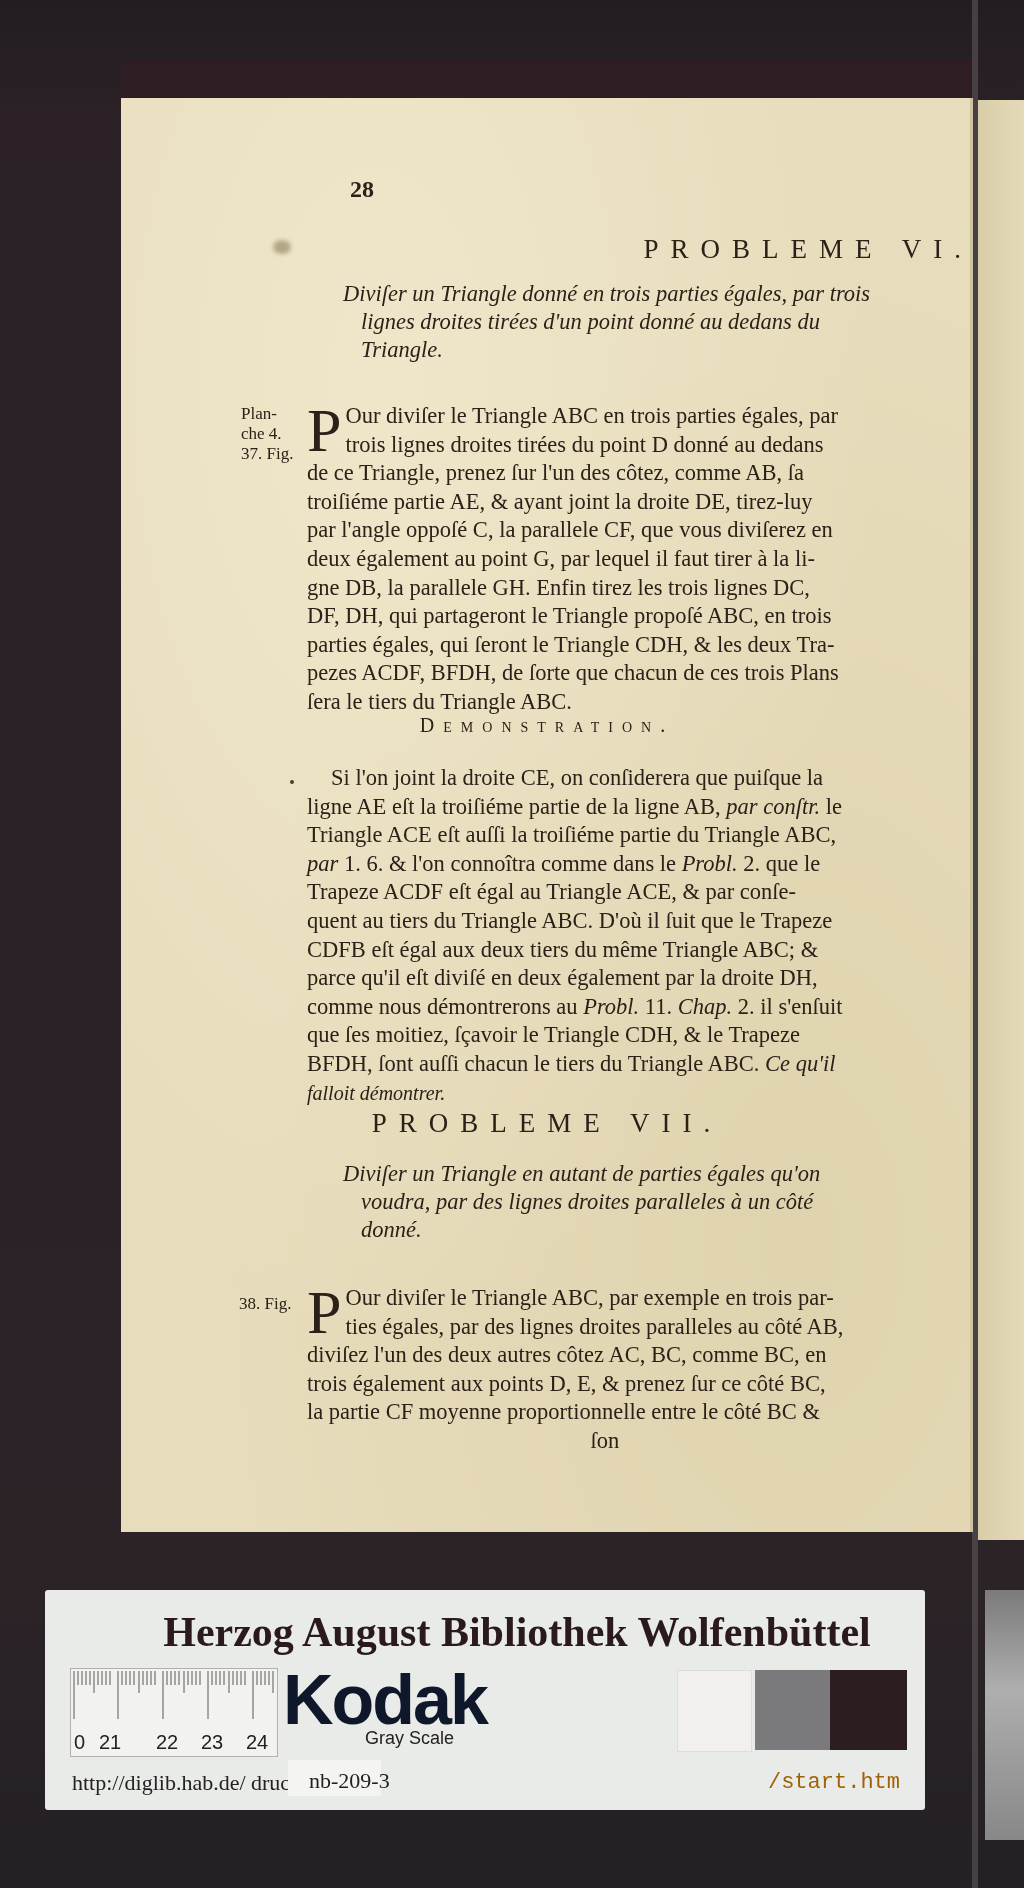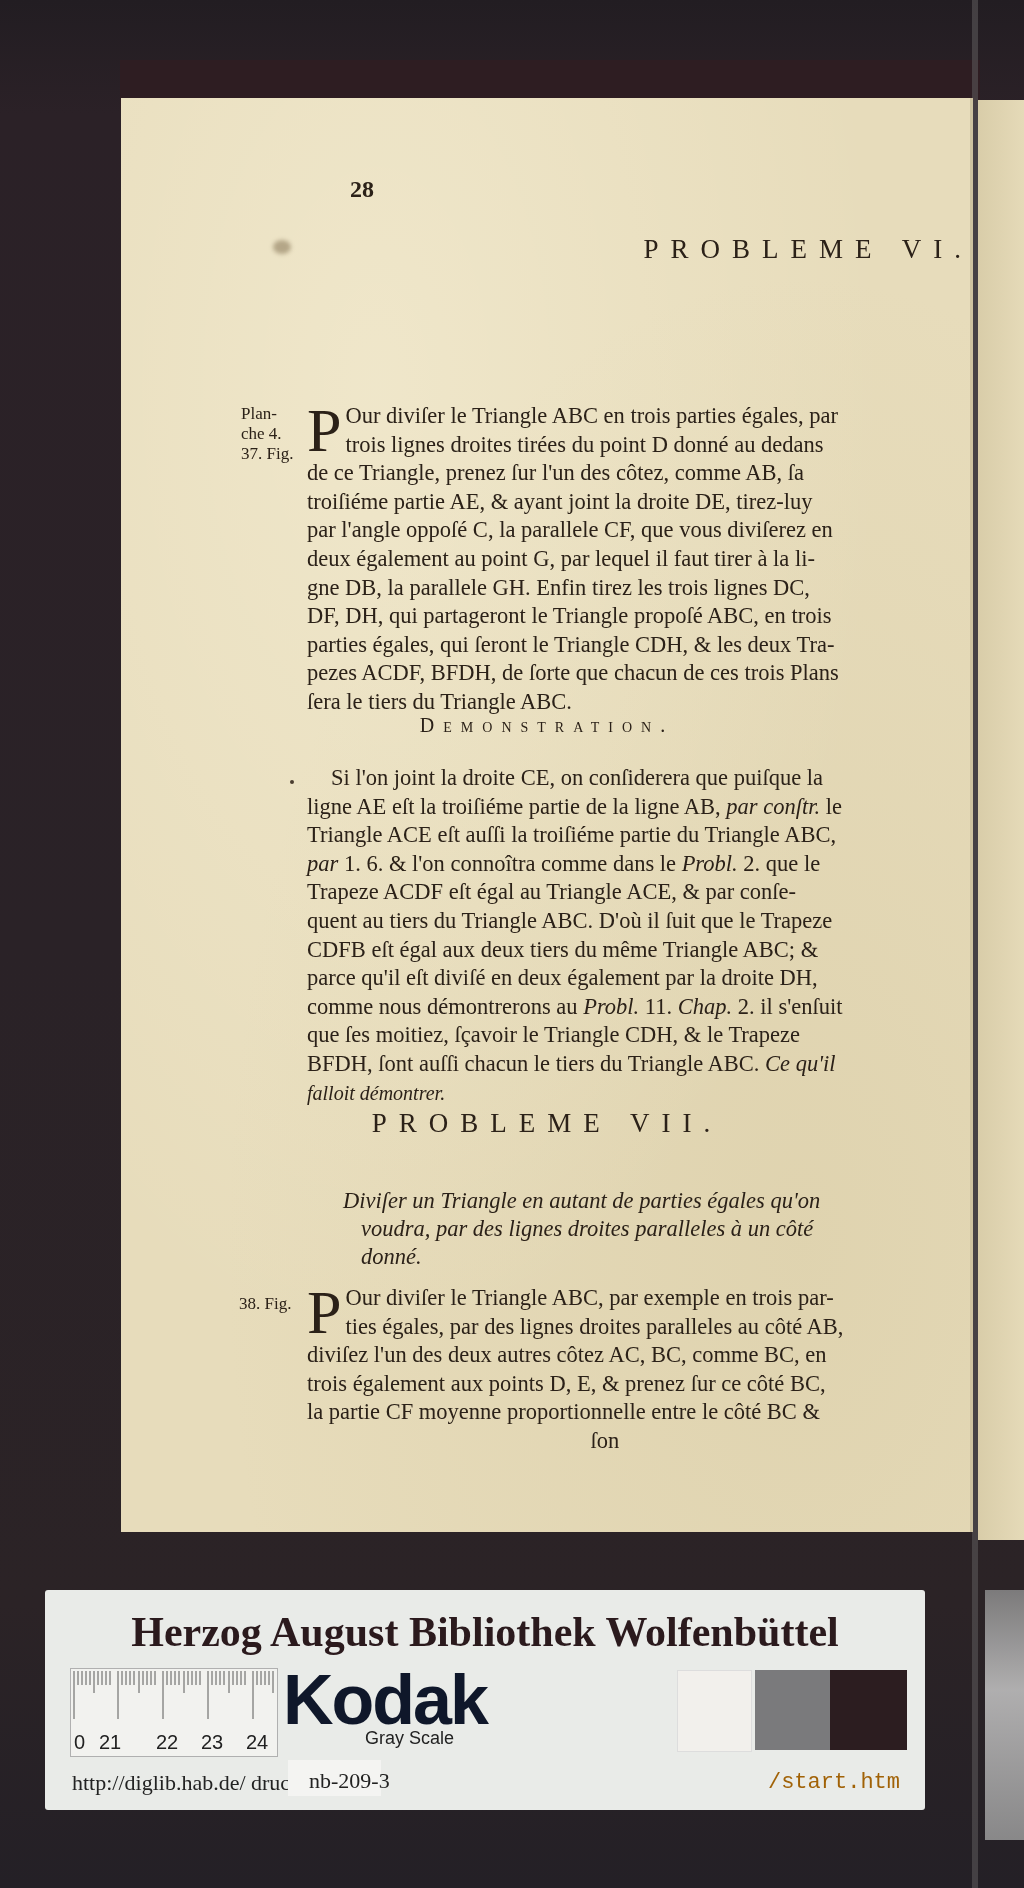--- a/index.html
+++ b/index.html
@@ -40,21 +40,21 @@
   .dot { position:absolute; width:4px; height:4px; border-radius:50%; background:#4a3d30; }
   .smudge { position:absolute; width:18px; height:14px; border-radius:50%; background:rgba(110,90,60,.45); filter:blur(2px); }
   .ital { font-style:italic; }
 
   
   .banner {
     position:absolute; left:45px; top:1590px; width:880px; height:220px;
     background:#e9ebe8; border-radius:3px; color:#2a1a1c;
   }
   .banner-title { position:absolute; left:0; top:18px; width:880px; text-align:center;
-    font-family:"Liberation Serif", serif; font-weight:bold; font-size:42px; color:#2b1a1d; }
+    font-family:"Liberation Serif", serif; font-weight:bold; font-size:42px; color:#2b1a1d;padding-left:32px; }
   .ruler { position:absolute; left:25px; top:78px; width:206px; height:87px; border:1px solid #b0b0b0; background:#f2f2ef; }
   .ruler .ticks { position:absolute; left:0; top:2px; width:206px; height:60px; }
   .ruler-label { position:absolute; bottom:2px; font-family:"Liberation Sans", sans-serif; font-size:20px; color:#222; }
   .kodak { position:absolute; left:238px; top:70px; font-family:"Liberation Sans", sans-serif; font-weight:bold; font-size:70px; color:#0f172a; letter-spacing:-2px; }
   .grayscale-label { position:absolute; left:280px; top:138px; font-family:"Liberation Sans", sans-serif; font-size:18px; color:#222;margin-left:40px; }
   .swatch { position:absolute; top:80px; height:80px; }
   .url-left { position:absolute; left:27px; top:180px; font-size:22px; color:#222; }
   .shelfmark-box { position:absolute; left:243px; top:170px; width:93px; height:36px; background:#f4f4f2; }
   .shelfmark { position:absolute; left:264px; top:178px; font-size:22px; color:#222; }
   .url-right { position:absolute; right:25px; top:180px; font-size:22px; color:#a16207;font-family:Liberation Mono, monospace; }
@@ -72,20 +72,25 @@
   <div class="gutter-line"></div>
 
   <div class="header-row">
     <span class="page-num">28</span>
   </div>
 
   <div class="smudge" style="left:152px;top:142px;"></div>
 
   <div class="prob-title" style="top:136px;text-align:right;">PROBLEME VI.</div>
 
+  <div class="italic-block" style="top:182px;">
+    <span>Diviſer un Triangle donné en trois parties égales, par trois</span>
+    <span class="indent">lignes droites tirées d'un point donné au dedans du</span>
+    <span class="indent">Triangle.</span>
+  </div>
 
   <div class="margin-note" style="top:300px;">
     <div>Plan-</div>
     <div>che 4.</div>
     <div>37. Fig.</div>
   </div>
 
   <div class="body-text" style="top:304px;">
     <span class="dropcap">P</span>
     <span>Our diviſer le Triangle ABC en trois parties égales, par</span><br>
@@ -115,21 +120,21 @@
     <span>CDFB eſt égal aux deux tiers du même Triangle ABC; &amp;</span><br>
     <span>parce qu'il eſt diviſé en deux également par la droite DH,</span><br>
     <span>comme nous démontrerons au </span><span class="ital">Probl.</span><span> 11. </span><span class="ital">Chap.</span><span> 2. il s'enſuit</span><br>
     <span>que ſes moitiez, ſçavoir le Triangle CDH, &amp; le Trapeze</span><br>
     <span>BFDH, ſont auſſi chacun le tiers du Triangle ABC. </span><span class="ital">Ce qu'il</span><br>
     <span class="ital" style="font-size:20px">falloit démontrer.</span>
   </div>
 
   <div class="prob-title" style="top:1010px;">PROBLEME VII.</div>
 
-  <div class="italic-block" style="top:1062px;margin-top:27px;">
+  <div class="italic-block" style="top:1062px;">
     <span>Diviſer un Triangle en autant de parties égales qu'on</span>
     <span class="indent">voudra, par des lignes droites paralleles à un côté</span>
     <span class="indent">donné.</span>
   </div>
 
   <div class="margin-note" style="top:1190px;left:118px;">38. Fig.</div>
 
   <div class="body-text" style="top:1186px;">
     <span class="dropcap">P</span>
     <span>Our diviſer le Triangle ABC, par exemple en trois par-</span><br>

